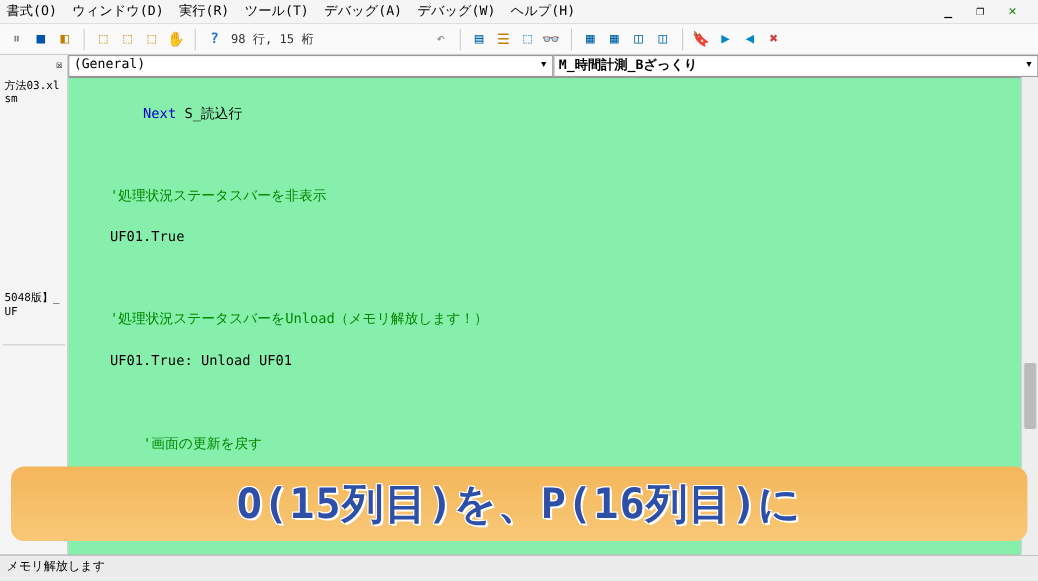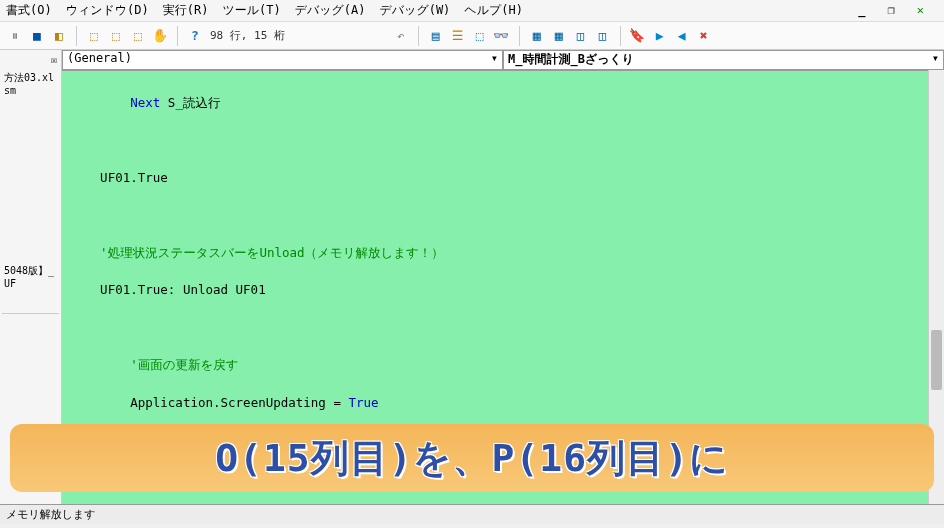--- a/index.html
+++ b/index.html
@@ -87,20 +87,21 @@
   </div>
 
   <div class="editor">
     <div class="ed-top">
       <div class="combo"><span>(General)</span><span style="float:right">▾</span></div>
       <div class="combo"><b>M_時間計測_Bざっくり</b><span style="float:right">▾</span></div>
     </div>
     <div class="code">
 <div>        <span class="kw">Next</span><span> S_読込行</span></div>
 <div> </div>
+<div>    <span class="cm">'処理状況ステータスバーを非表示</span></div>
 <div>    <span>UF01.True</span></div>
 <div> </div>
 <div>    <span class="cm">'処理状況ステータスバーをUnload（メモリ解放します！）</span></div>
 <div>    <span>UF01.True: Unload UF01</span></div>
 <div> </div>
 <div>        <span class="cm">'画面の更新を戻す</span></div>
 <div>        <span>Application.ScreenUpdating = </span><span class="kw">True</span></div>
 <div> </div>
 
 

